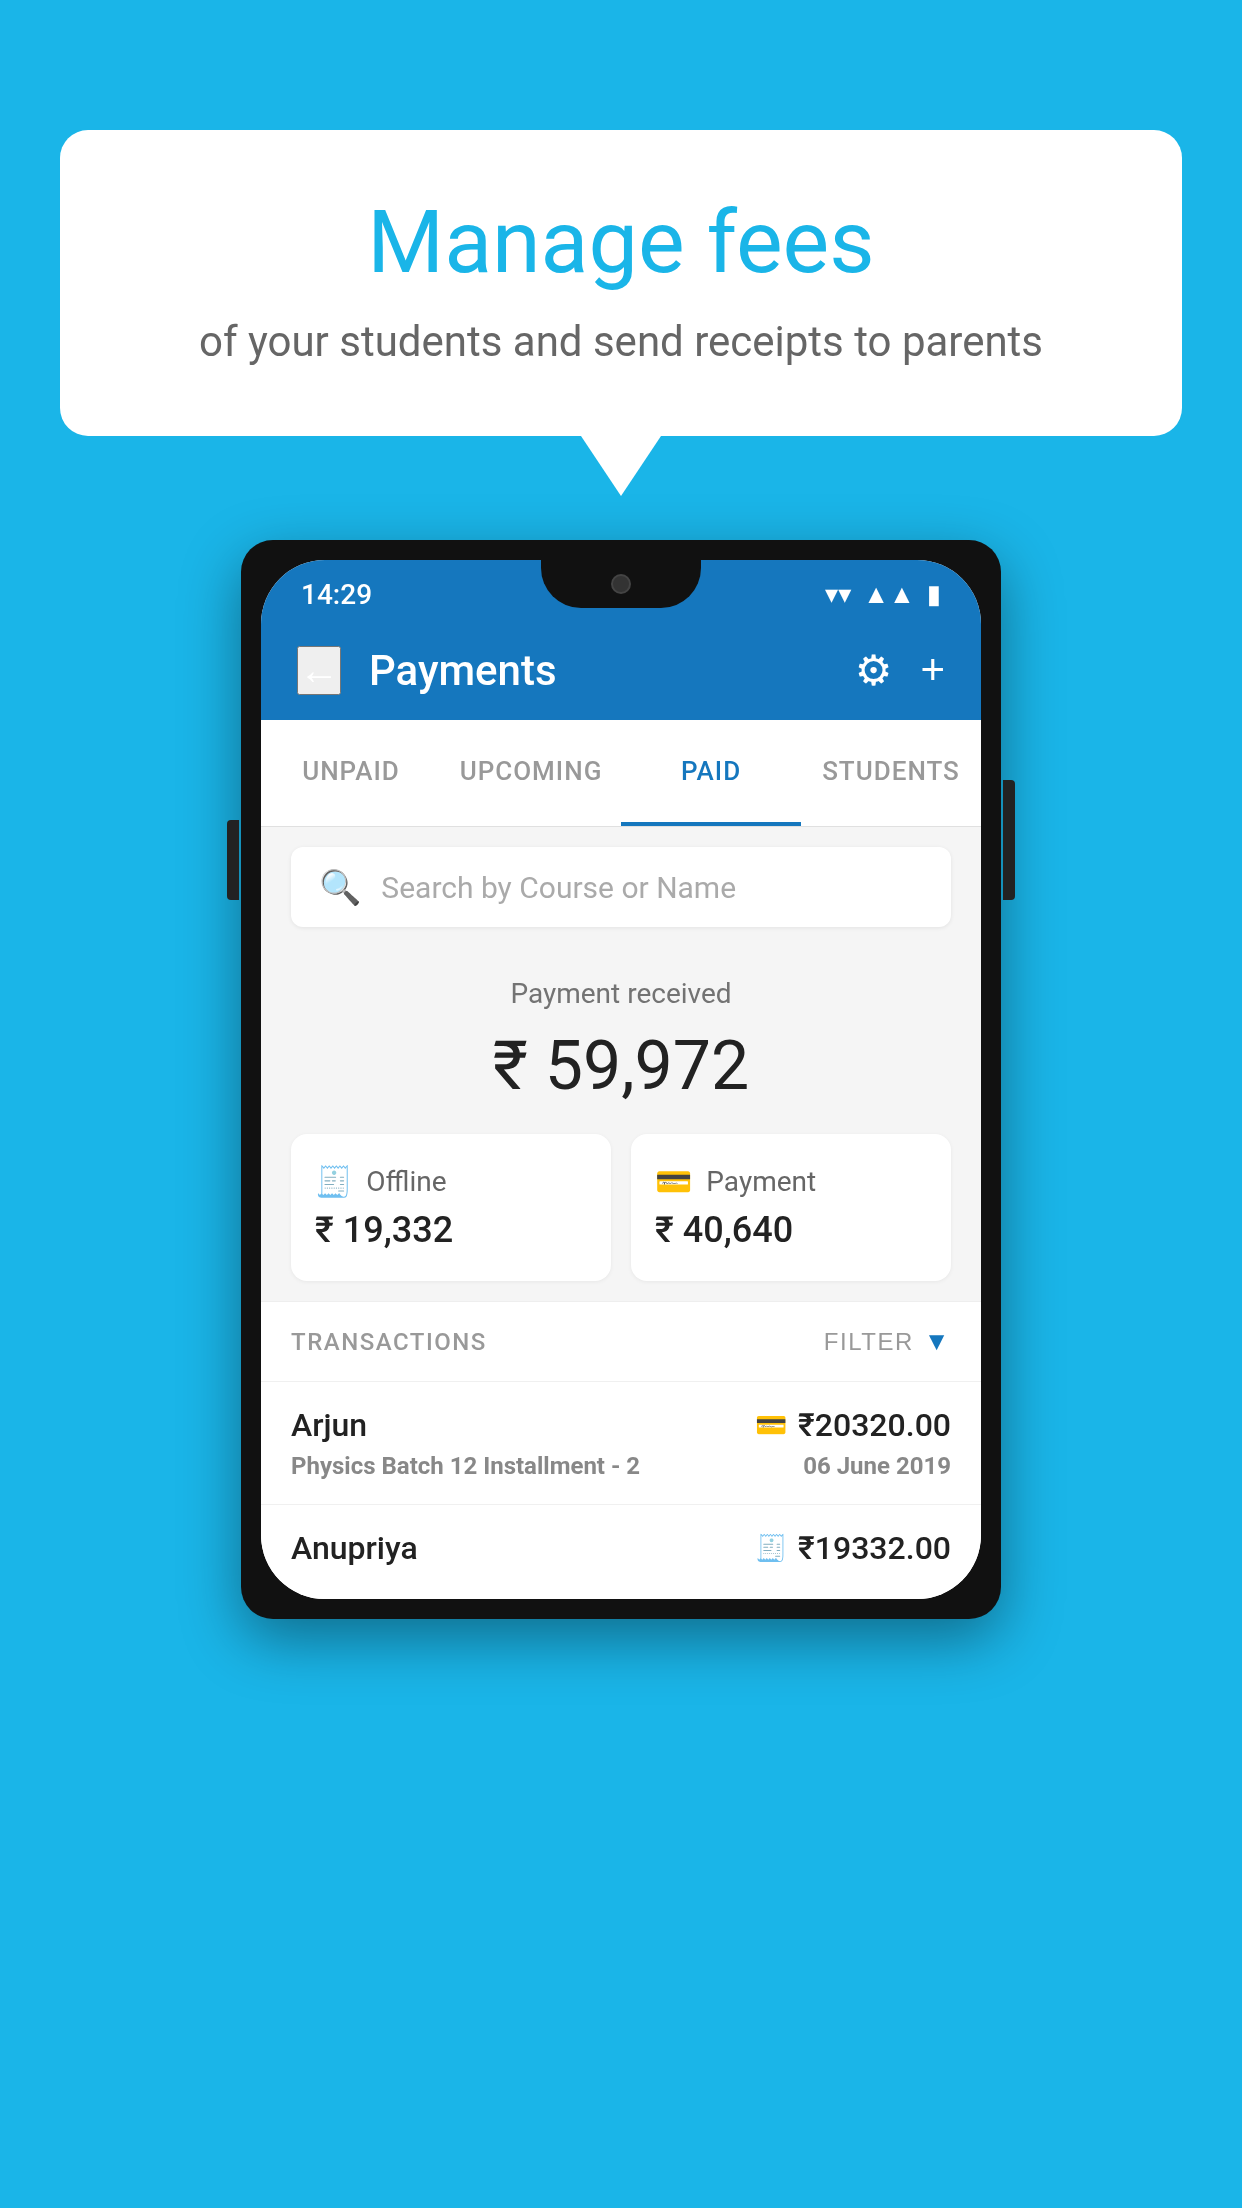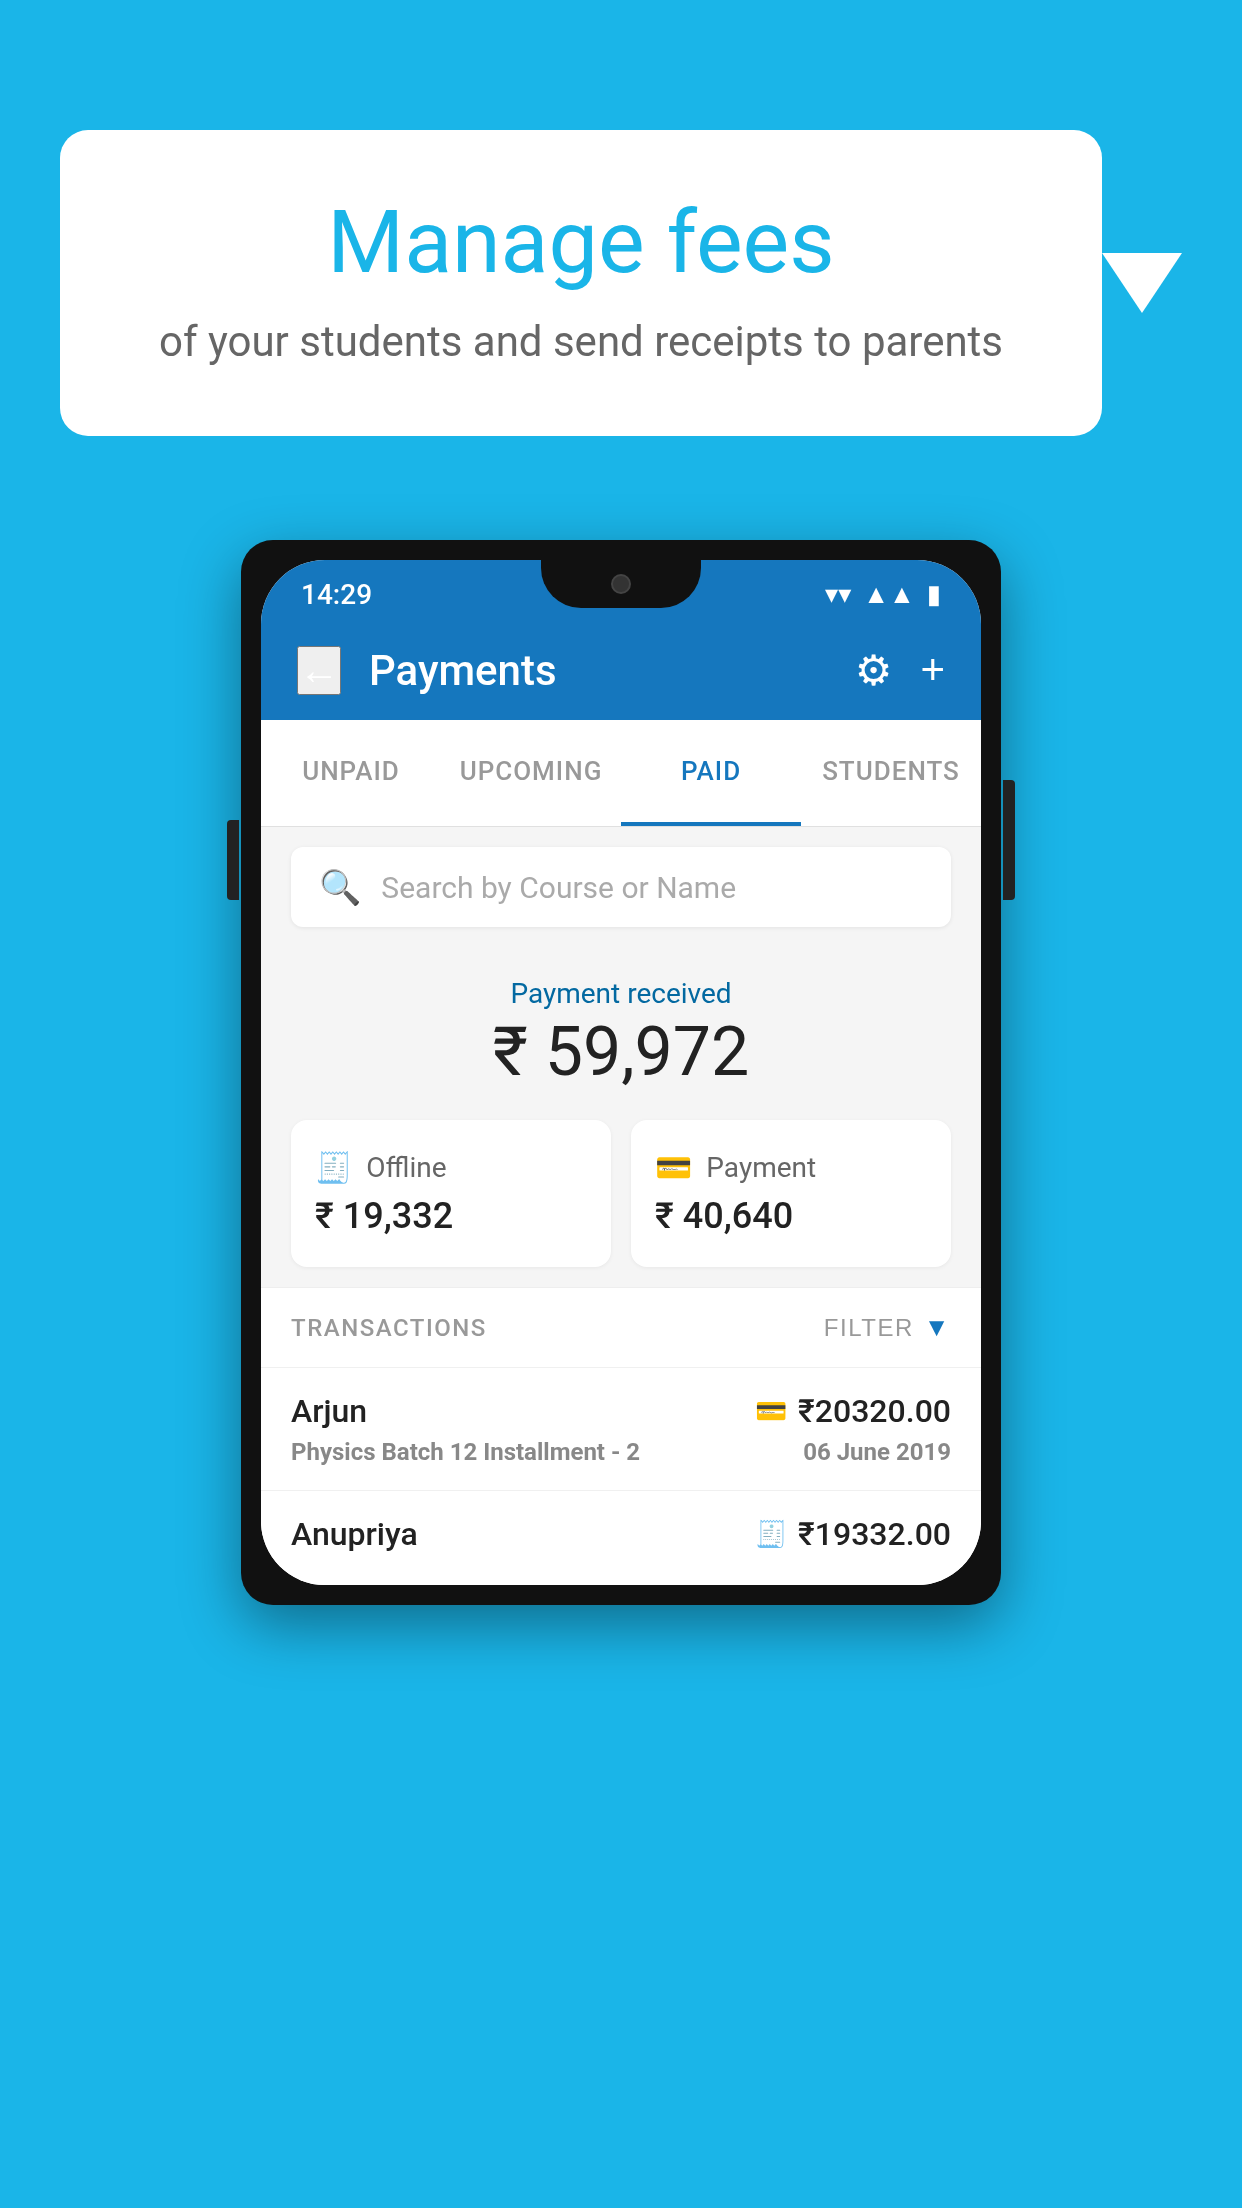--- a/index.html
+++ b/index.html
@@ -14,20 +14,21 @@
       position: relative;
     }
 
     
     .speech-bubble-container {
       position: absolute;
       top: 130px;
       left: 60px;
       right: 60px;
       display: flex;
+      flex-direction: column;
       align-items: center;
     }
 
     .speech-bubble {
       background: white;
       border-radius: 28px;
       padding: 60px 80px 70px;
       text-align: center;
       width: 100%;
       position: relative;
@@ -244,23 +245,23 @@
     }
 
     
     .payment-summary {
       background: #f5f5f5;
       padding: 30px 30px 20px;
       text-align: center;
     }
 
     .payment-received-label {
-      color: #0369a1;
+      color: #737373;
       font-size: 28px;
-      margin-bottom: 2px;
+      margin-bottom: 16px;
     }
 
     .payment-amount {
       font-size: 68px;
       font-weight: 400;
       color: #222;
       margin-bottom: 28px;
     }
 
     .payment-cards {

